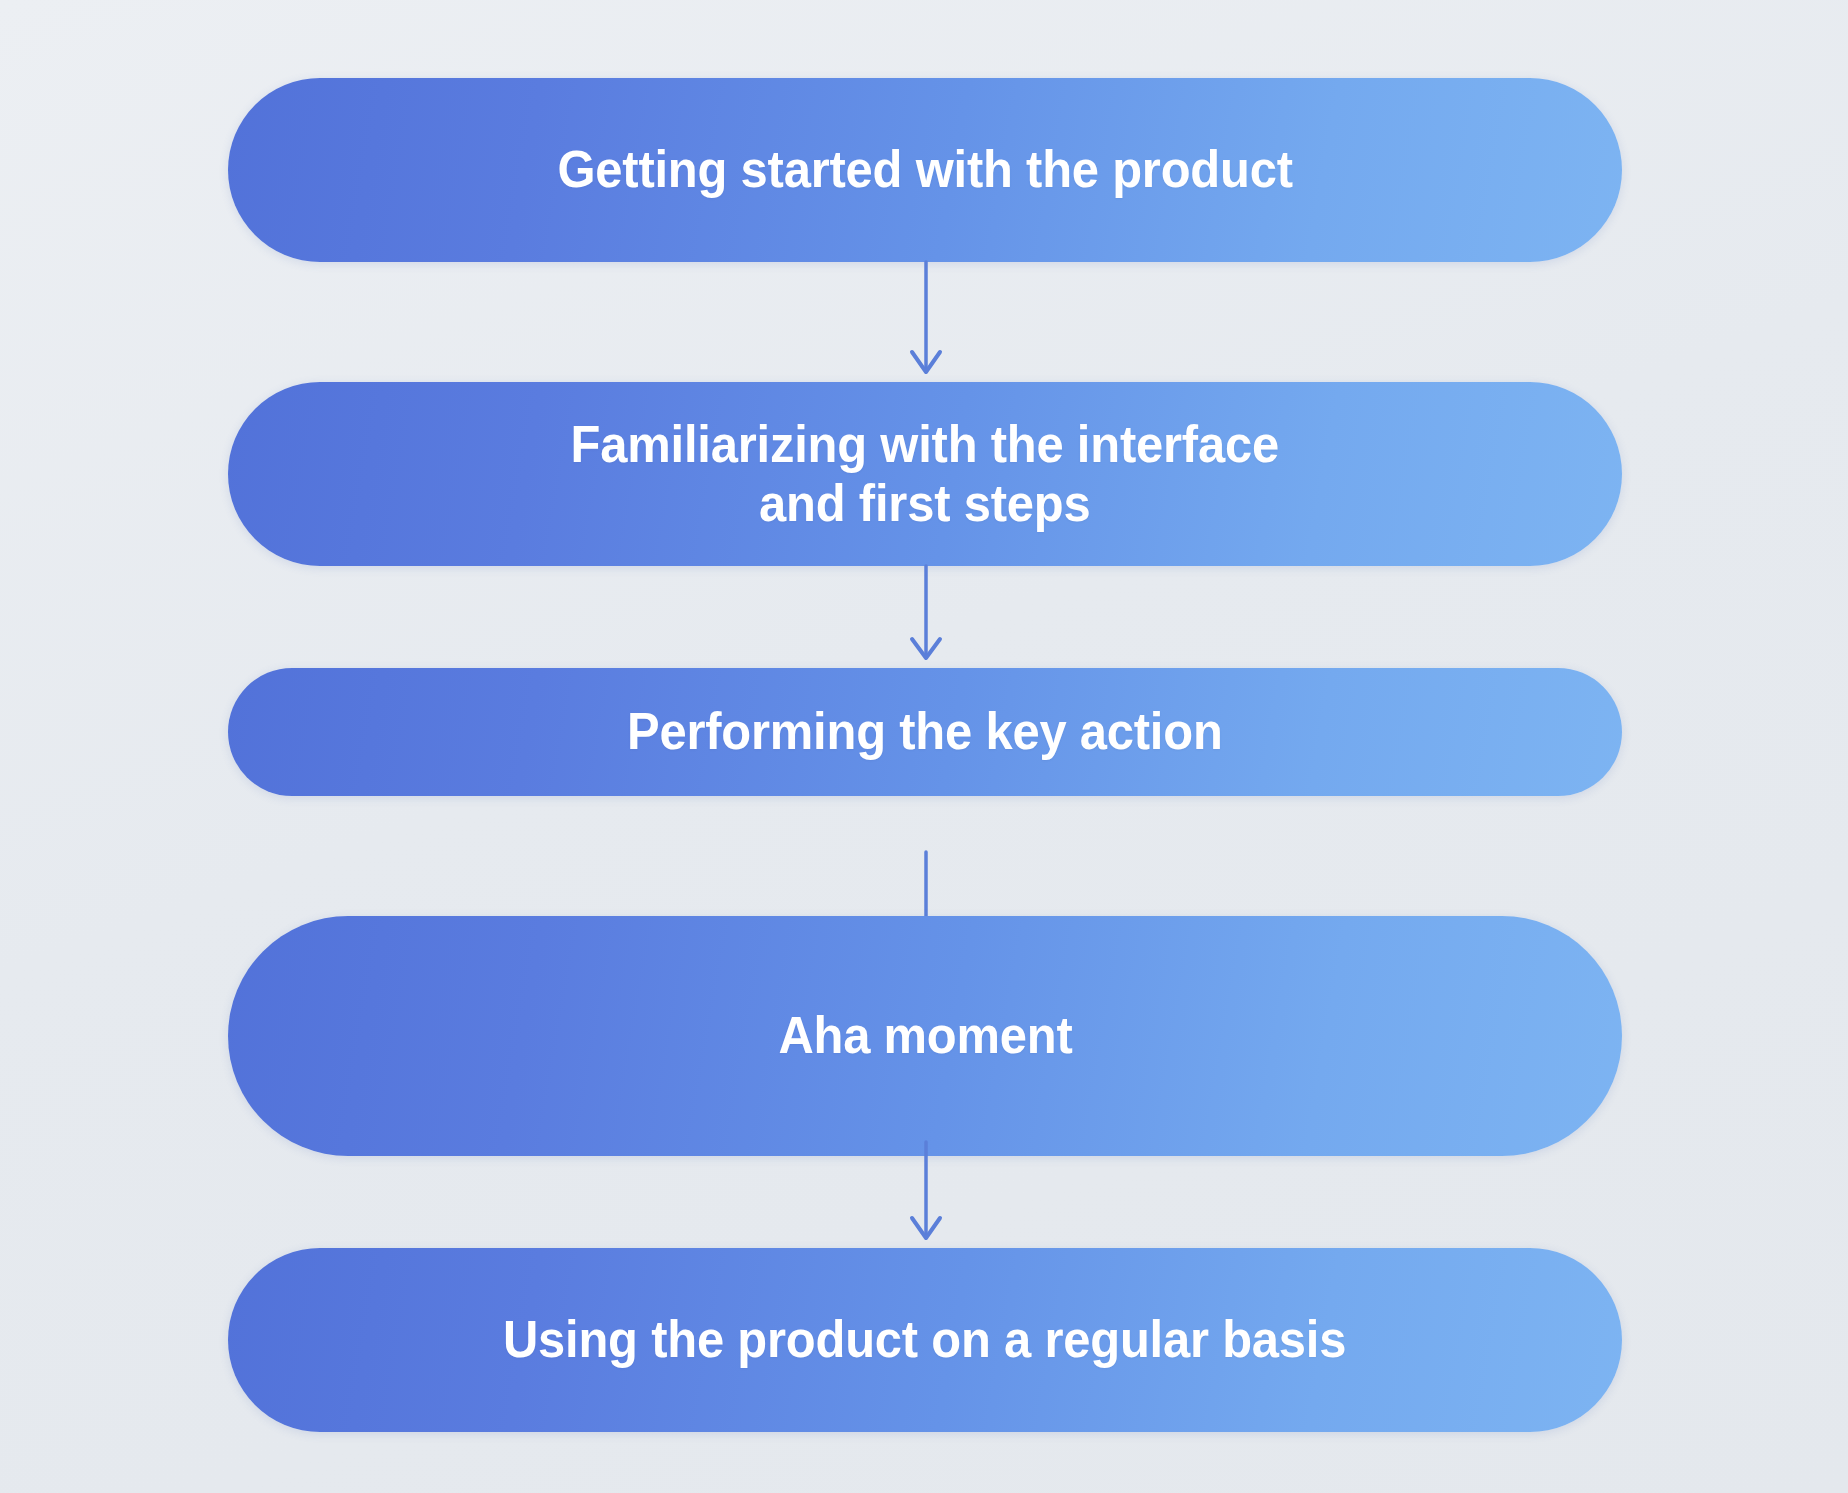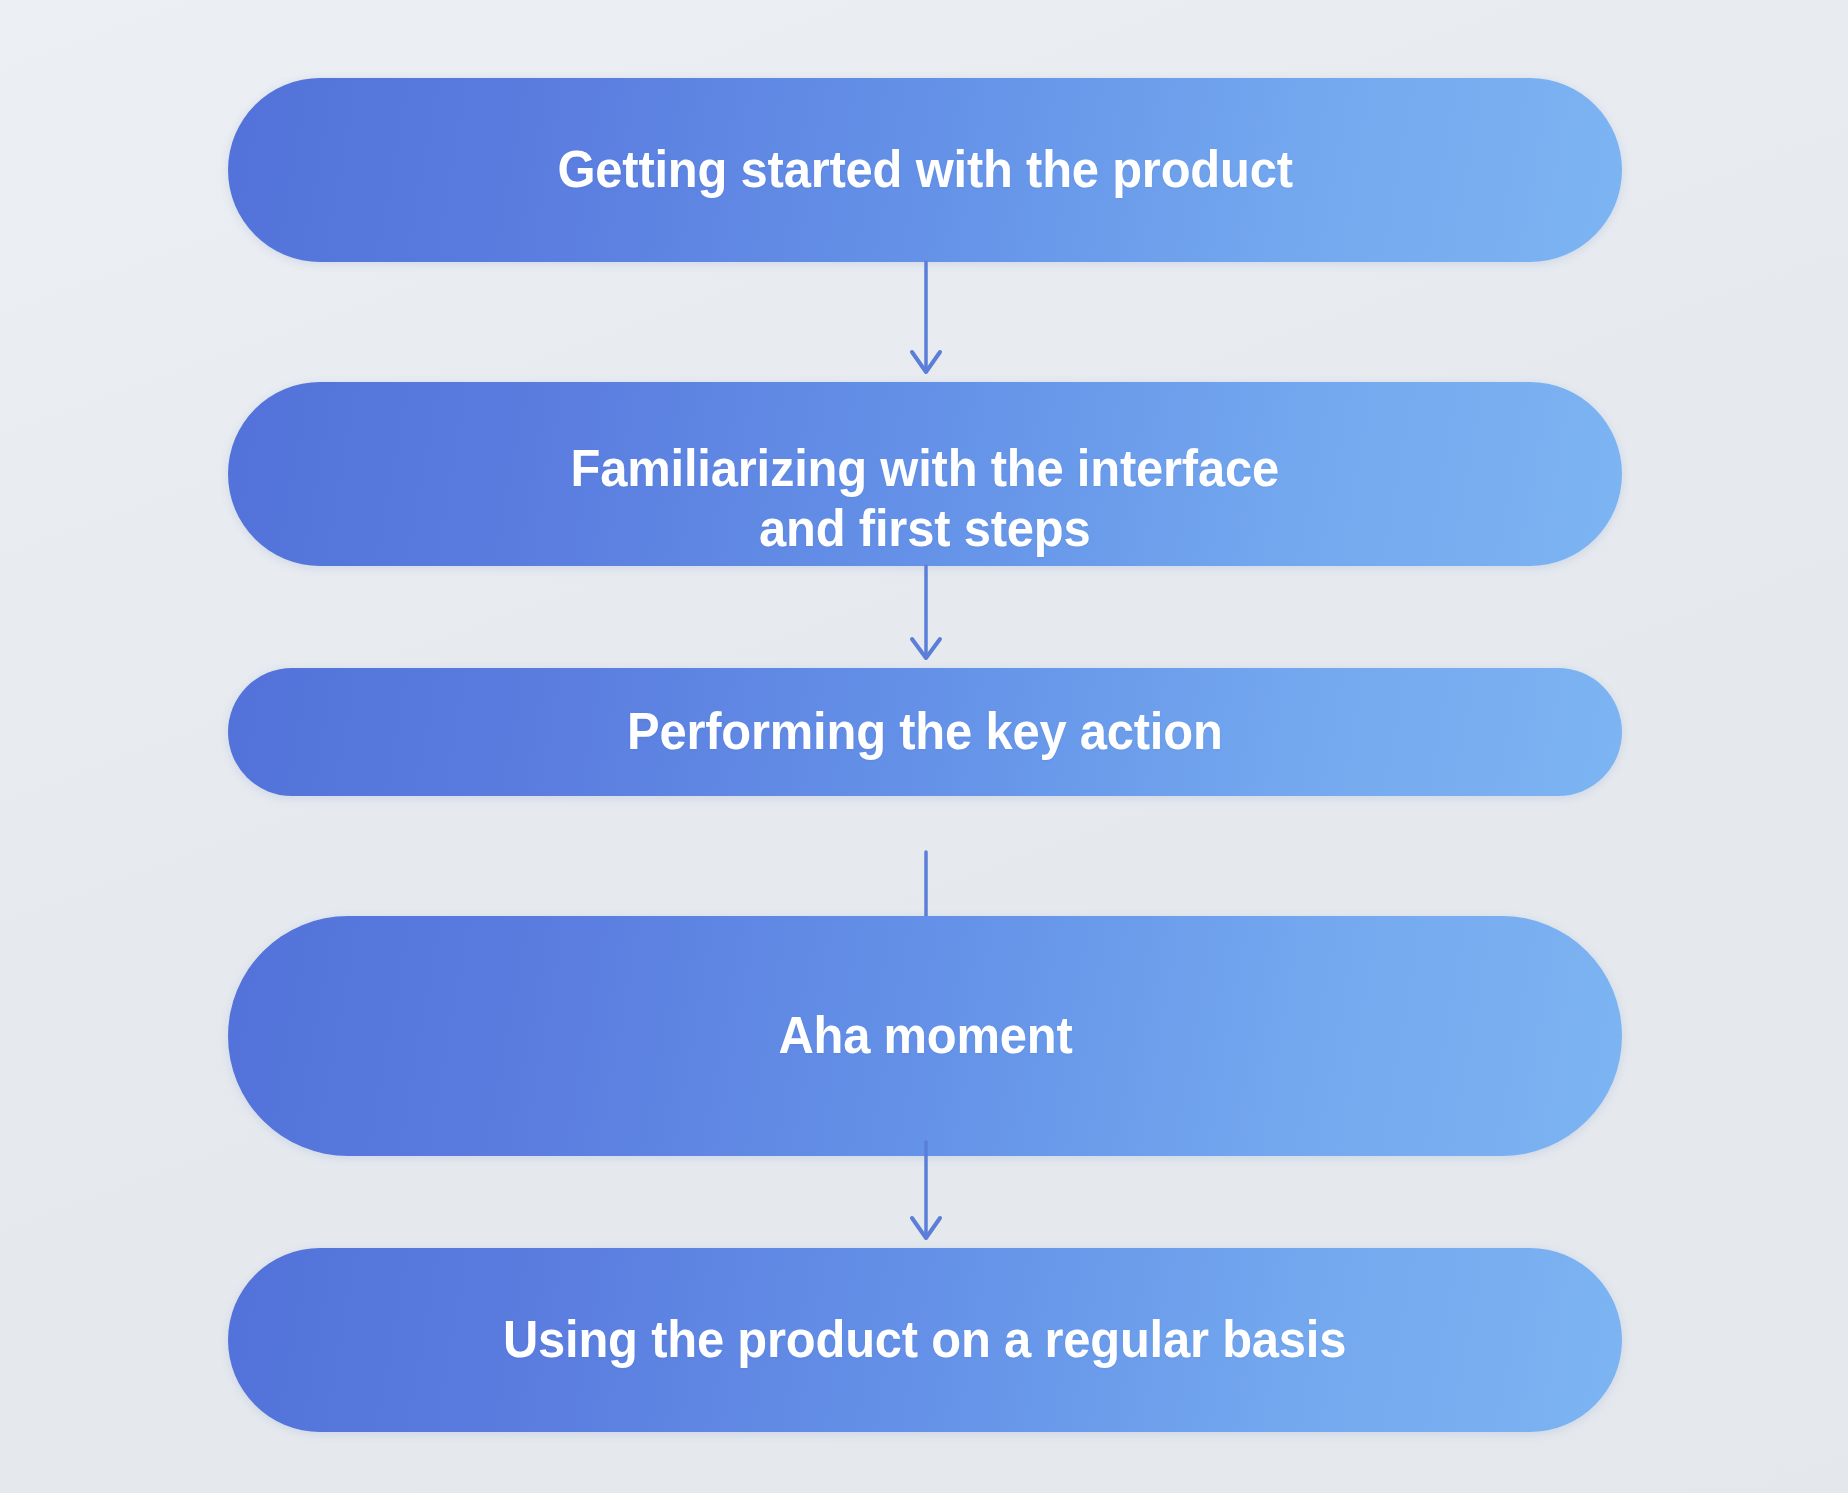--- a/index.html
+++ b/index.html
@@ -26,40 +26,40 @@
   
   .pill {
     position: absolute;
     left: 228px;
     width: 1394px;
     display: flex;
     align-items: center;
     justify-content: center;
     text-align: center;
     box-sizing: border-box;
-    padding: 8px 60px;
+    padding: 0 60px;
     background: linear-gradient(100deg, #5272d9 0%, #5a7cdf 22%, #6593e8 52%, #74a9ef 78%, #7db4f2 100%);
     border-radius: 999px;
     box-shadow: 0 2px 10px rgba(80, 110, 185, 0.16);
   }
 
   .pill-label {
     color: #ffffff;
     font-weight: 700;
     font-size: 52px;
     line-height: 1.14;
     letter-spacing: -0.2px;
     transform: scaleX(0.94);
     transform-origin: center;
     white-space: pre-line;
     text-shadow: 0 1px 2px rgba(60, 90, 160, 0.10);
   }
 
   #pill-0 { top: 78px;   height: 184px; }
-  #pill-1 { top: 382px;  height: 184px; align-items: flex-end; }
+  #pill-1 { top: 382px;  height: 184px; }
   #pill-2 { top: 668px;  height: 128px; }
   #pill-3 { top: 916px;  height: 240px; }
   #pill-4 { top: 1248px; height: 184px; }
 
   
   .connector {
     position: absolute;
     left: 888px;
     width: 76px;
   }

